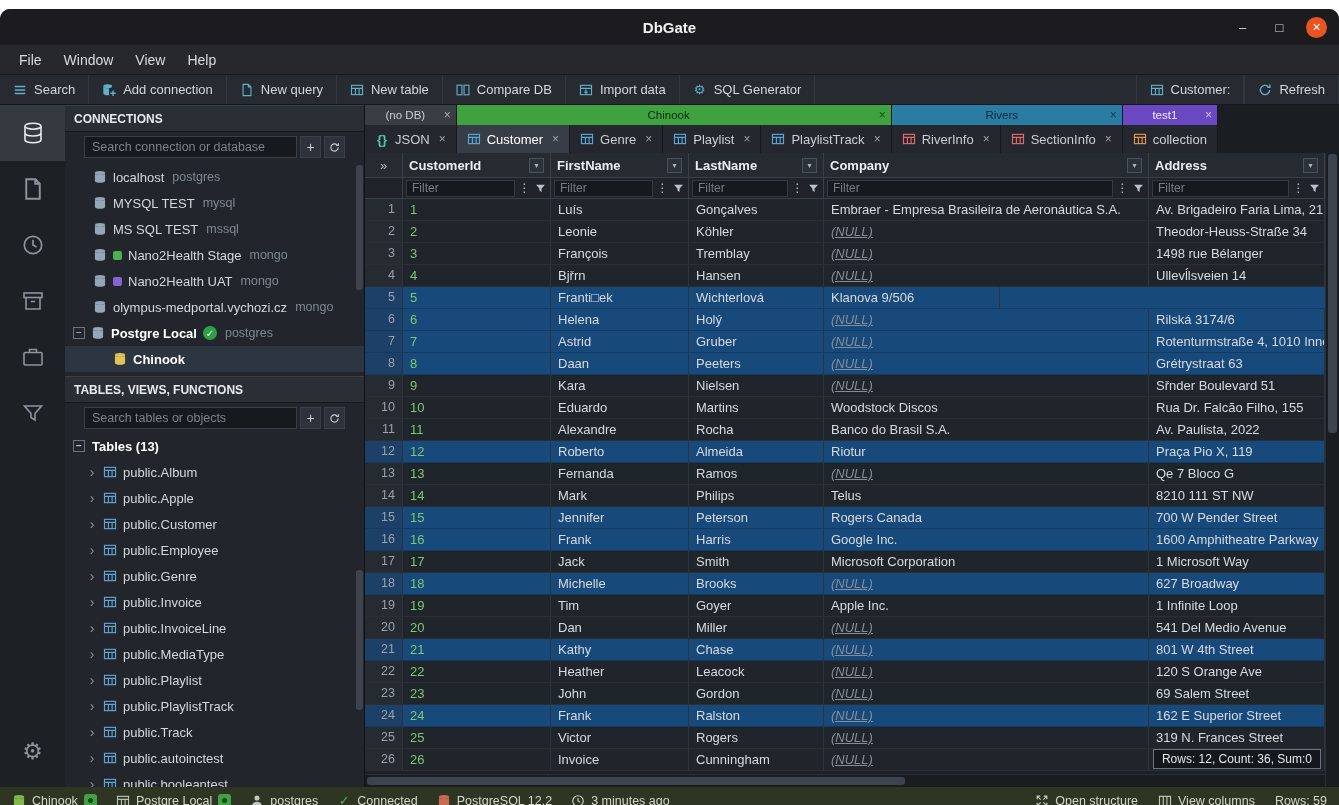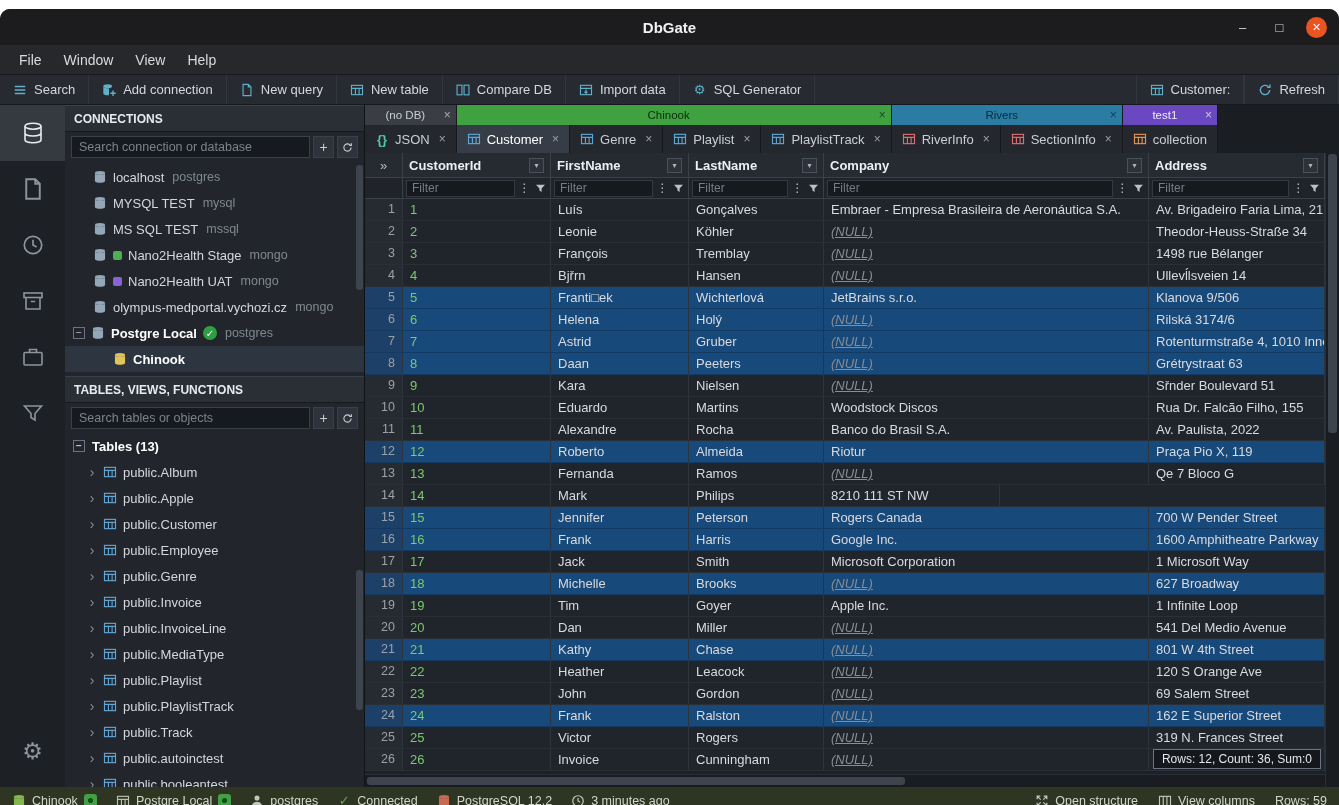--- a/index.html
+++ b/index.html
@@ -36,21 +36,21 @@
   .strip-btn .ic { width:24px; height:24px; }
   .strip-btn .ic span { font-size:23px; }
   .strip-spacer { flex:1; }
   .strip-bottom { margin-bottom:8px; }
 
   
   .sidebar { width:300px; background:#22262c; border-right:1px solid #101316;
     display:flex; flex-direction:column; overflow:hidden; position:relative; }
   .panel-header { background:#2a2e35; color:#e8eaed; font-weight:bold; font-size:12px;
     padding:6px 9px 5px; border-top:1px solid #3a4048; border-bottom:1px solid #17191c; flex:0 0 25px; }
-  .search-row { display:flex; padding:4px 6px; gap:3px; align-items:center; flex:0 0 30px; }
+  .search-row { display:flex; padding:4px 19px; gap:3px; align-items:center; flex:0 0 30px; }
   .search-input { flex:1; min-width:0; background:#16191d; border:1px solid #3a4047; color:#d4d7db;
     font-size:12.5px; padding:3px 7px; height:22px; font-family:inherit; }
   .search-input::placeholder { color:#7c838c; }
   .mini-btn { width:21px; height:22px; background:#2e323a; border:1px solid #3a4047; color:#c8cdd3;
     display:flex; align-items:center; justify-content:center; }
   .mini-btn span { font-size:14px; line-height:1; }
   .mini-btn svg { width:11px; height:11px; }
   .conn-list { padding:2px 0 4px; }
   .conn-item { display:flex; align-items:center; gap:6px; height:26px; padding-left:28px;
     padding-right:6px; font-size:13px; color:#d4d7db; white-space:nowrap; overflow:hidden; }
@@ -764,21 +764,20 @@
                 <div class="g-cell " style="width:138px">Bjřrn</div>
                 <div class="g-cell " style="width:135px">Hansen</div>
                 <div class="g-cell " style="width:325px"><span class="g-null">(NULL)</span></div>
                 <div class="g-cell " style="width:176px">Ullevĺlsveien 14</div>
               </div>
               <div class="g-row sel">
                 <div class="g-cell g-rownum" style="width:38px">5</div>
                 <div class="g-cell g-id" style="width:148px">5</div>
                 <div class="g-cell " style="width:138px">Franti□ek</div>
                 <div class="g-cell " style="width:135px">Wichterlová</div>
-                <div class="g-cell " style="width:325px">JetBrains s.r.o.</div>
                 <div class="g-cell " style="width:176px">Klanova 9/506</div>
               </div>
               <div class="g-row sel">
                 <div class="g-cell g-rownum" style="width:38px">6</div>
                 <div class="g-cell g-id" style="width:148px">6</div>
                 <div class="g-cell " style="width:138px">Helena</div>
                 <div class="g-cell " style="width:135px">Holý</div>
                 <div class="g-cell " style="width:325px"><span class="g-null">(NULL)</span></div>
                 <div class="g-cell " style="width:176px">Rilská 3174/6</div>
               </div>
@@ -836,20 +835,21 @@
                 <div class="g-cell " style="width:138px">Fernanda</div>
                 <div class="g-cell " style="width:135px">Ramos</div>
                 <div class="g-cell " style="width:325px"><span class="g-null">(NULL)</span></div>
                 <div class="g-cell " style="width:176px">Qe 7 Bloco G</div>
               </div>
               <div class="g-row">
                 <div class="g-cell g-rownum" style="width:38px">14</div>
                 <div class="g-cell g-id" style="width:148px">14</div>
                 <div class="g-cell " style="width:138px">Mark</div>
                 <div class="g-cell " style="width:135px">Philips</div>
+                <div class="g-cell " style="width:325px">Telus</div>
                 <div class="g-cell " style="width:176px">8210 111 ST NW</div>
               </div>
               <div class="g-row sel">
                 <div class="g-cell g-rownum" style="width:38px">15</div>
                 <div class="g-cell g-id" style="width:148px">15</div>
                 <div class="g-cell " style="width:138px">Jennifer</div>
                 <div class="g-cell " style="width:135px">Peterson</div>
                 <div class="g-cell " style="width:325px">Rogers Canada</div>
                 <div class="g-cell " style="width:176px">700 W Pender Street</div>
               </div>

